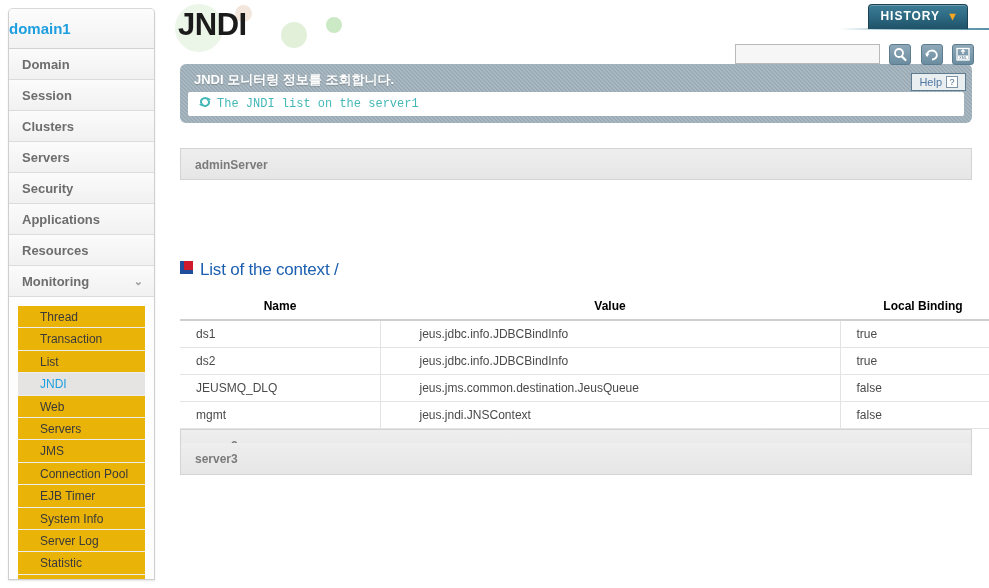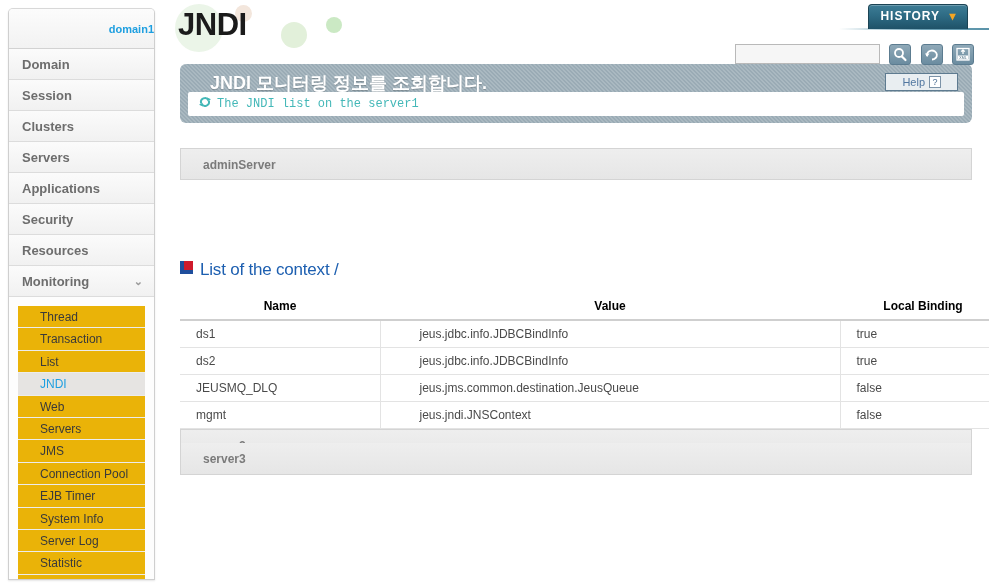--- a/index.html
+++ b/index.html
@@ -27,22 +27,22 @@
     background: #fdfdfd;
     border: 1px solid #cfcfcf;
     border-top: 1px solid #d8d8d8;
     border-radius: 5px 5px 0 0;
     box-shadow: 0 1px 2px rgba(0,0,0,0.10);
     overflow: hidden;
   }
   .domain-title {
     height: 40px;
     line-height: 40px;
-    text-align: right;
-    font-size: 11px;
+    text-align: left;
+    font-size: 15px;
     font-weight: bold;
     color: #1e9fe0;
     background: linear-gradient(to bottom, #fcfcfc 0%, #f2f2f2 100%);
     border-bottom: 1px solid #d2d2d2;
   }
   .nav-main { list-style: none; margin: 0; padding: 0; }
   .nav-main > li {
     position: relative;
     height: 31px;
     line-height: 31px;
@@ -190,25 +190,24 @@
     border-radius: 6px;
     background-color: #9aabb5;
     background-image:
       linear-gradient(45deg, rgba(255,255,255,.16) 25%, transparent 25%, transparent 50%, rgba(255,255,255,.16) 50%, rgba(255,255,255,.16) 75%, transparent 75%, transparent);
     background-size: 4px 4px;
     overflow: hidden;
   }
   .banner-title {
     position: absolute;
     left: 14px; top: 7px;
-    font-size: 18px;
+    font-size: 13px;
     font-weight: bold;
     color: #ffffff;
     text-shadow: 0 1px 1px rgba(0,0,0,0.2);
-    padding-left: 16px;
   }
   .banner-sub {
     position: absolute;
     left: 8px; top: 28px;
     width: 776px; height: 24px;
     background: #ffffff;
     border-radius: 2px;
     font-family: "Liberation Mono", monospace;
     font-size: 12px;
     color: #44b8b8;
@@ -216,23 +215,23 @@
   }
   .banner-sub .sync-ico {
     display: inline-block;
     width: 14px; height: 14px;
     margin: 0 5px 0 10px;
     vertical-align: -2px;
   }
   
   #help-btn {
     position: absolute;
-    right: 14px; top: 9px;
+    right: 6px; top: 9px;
     height: 18px;
-    padding: 0 16px;
+    padding: 0 7px;
     background: #e9eef1;
     border: 1px solid #5e7b90;
     color: #5177a0;
     font-size: 11px;
     line-height: 17px;
     cursor: pointer;
     white-space: nowrap;
     z-index: 4;
   }
   #help-btn .qmark {
@@ -248,21 +247,21 @@
     background: #fff;
   }
 
   
   .server-bar {
     position: absolute;
     left: 17px;
     width: 792px;
     height: 32px;
     line-height: 32px;
-    padding-left: 22px;
+    padding-left: 14px;
     font-size: 12px;
     font-weight: bold;
     color: #7b7b7b;
     border: 1px solid #d4d4d4;
     cursor: pointer;
   }
   .server-bar.light  { background: linear-gradient(to bottom,#eeeeee 0%,#e6e6e6 100%); }
   .server-bar.dark   { background: linear-gradient(to bottom,#d9d9d9 0%,#d2d2d2 100%); }
 
   #bar-adminServer { top: 104px; }
@@ -342,22 +341,22 @@
 
 <div id="app">
 
   <div id="sidebar">
     <div class="domain-title">domain1</div>
     <ul class="nav-main" id="nav-main">
         <li><span>Domain</span></li>
         <li><span>Session</span></li>
         <li><span>Clusters</span></li>
         <li><span>Servers</span></li>
+        <li><span>Security</span></li>
         <li><span>Applications</span></li>
-        <li><span>Security</span></li>
         <li><span>Resources</span></li>
         <li class="expanded"><span>Monitoring</span><span class="chev">⌄</span></li>
       </ul>
     <ul class="nav-sub" id="nav-sub">
         <li><span>Thread</span></li>
         <li><span>Transaction</span></li>
         <li><span>List</span></li>
         <li class="active"><span>JNDI</span></li>
         <li><span>Web</span></li>
         <li><span>Servers</span></li>

